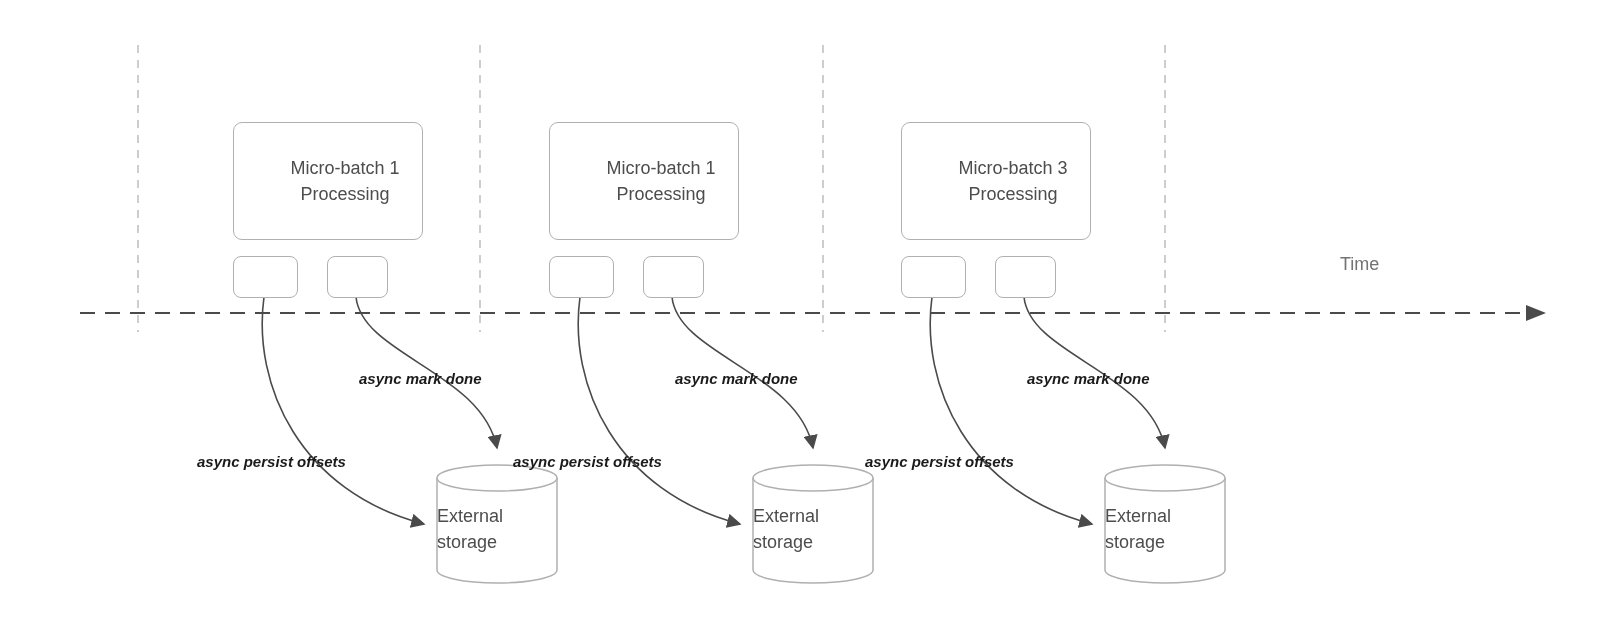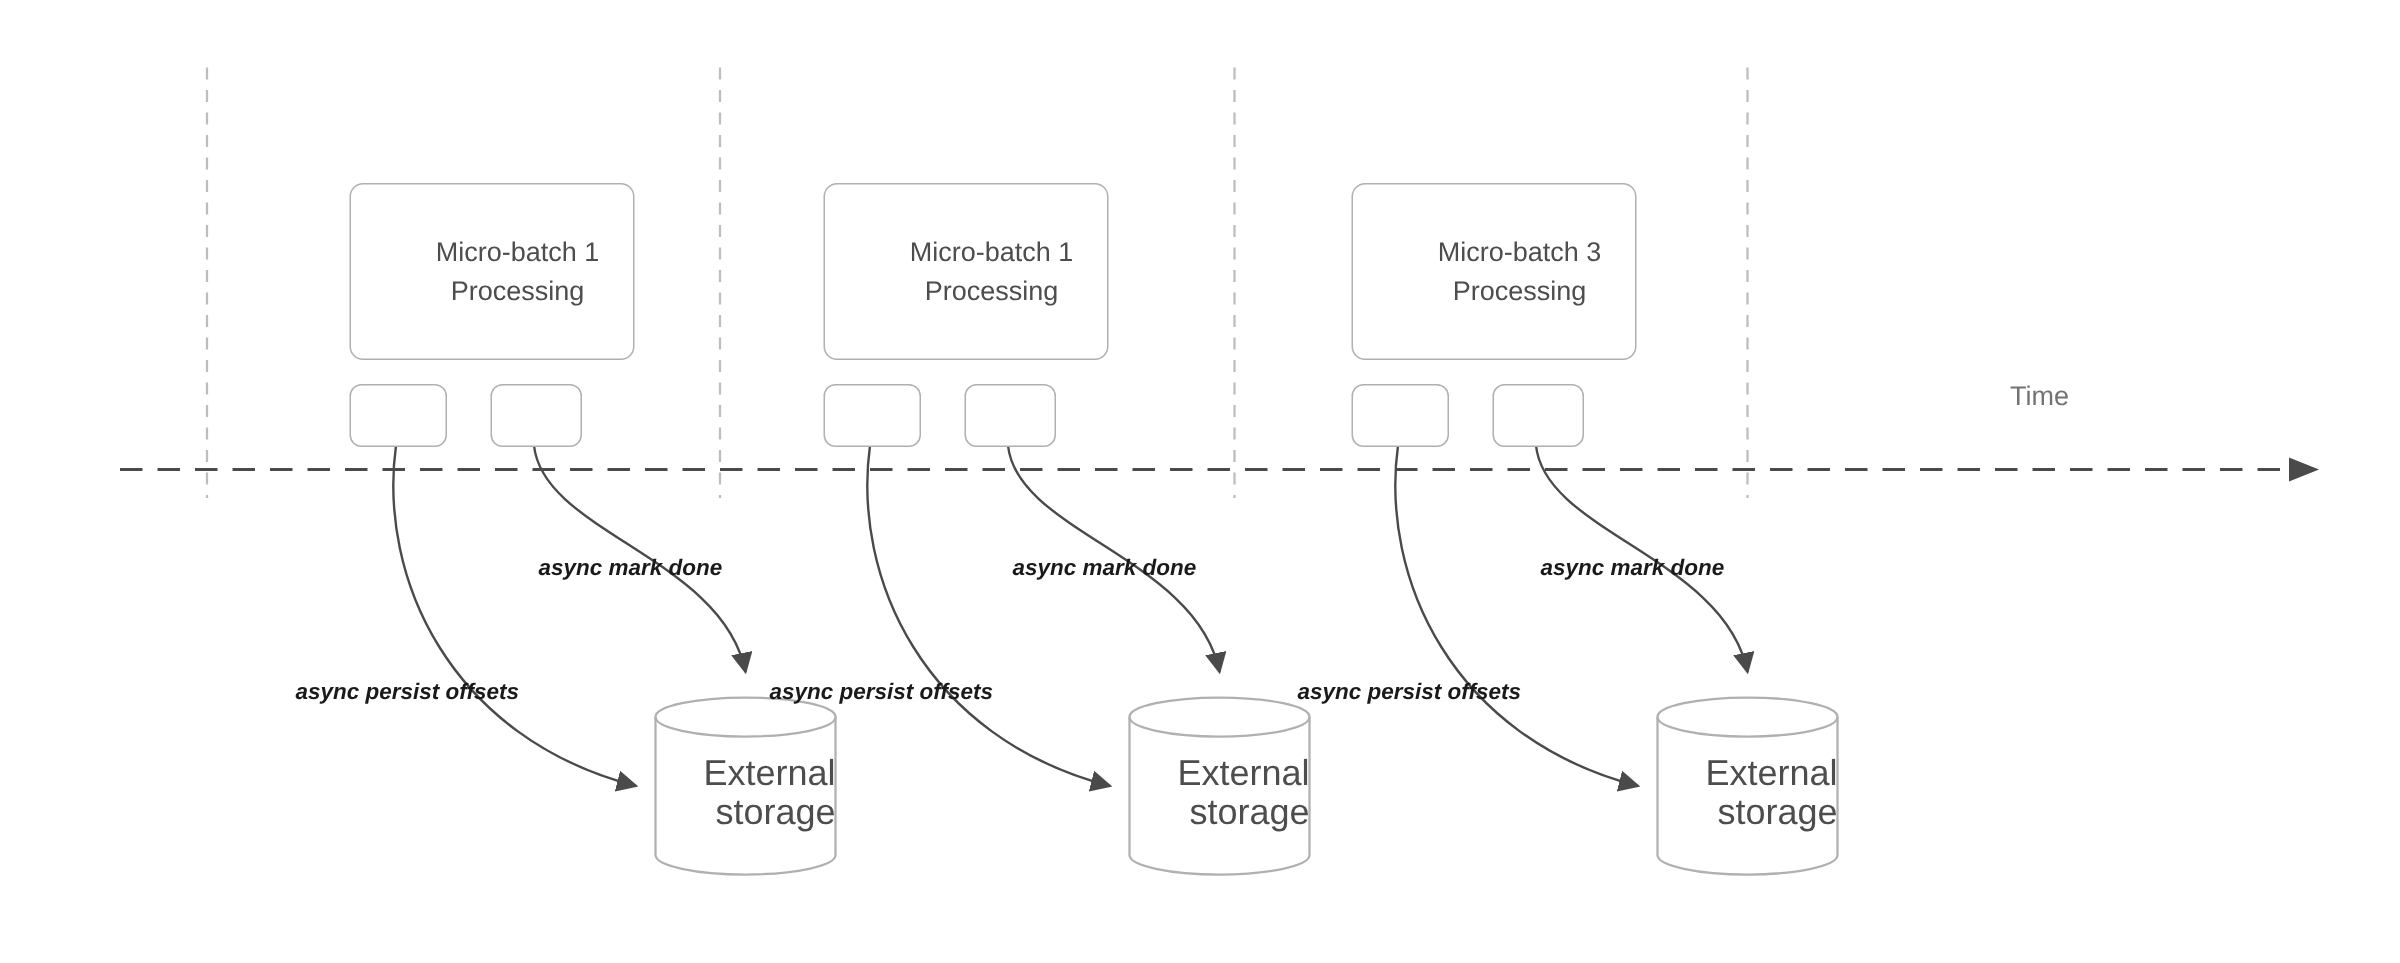--- a/index.html
+++ b/index.html
@@ -13,22 +13,22 @@
   .batch{position:absolute;left:var(--dx);top:0;width:0;height:0;}
   .main-box{position:absolute;left:233px;top:122px;width:154px;height:116px;border:1.5px solid #b0b0b0;
             border-radius:9px;background:#ffffff;display:flex;align-items:center;justify-content:center;
             text-align:center;font-size:18px;line-height:26px;color:#4d4d4d;padding-left:34px;}
   .sbox{position:absolute;top:256px;height:40px;border:1.5px solid #b0b0b0;border-radius:8px;background:#ffffff;}
   .sbox.a{left:233px;width:63px;}
   .sbox.b{left:327px;width:59px;}
   .lbl{position:absolute;font-weight:bold;font-size:15px;color:#1a1a1a;white-space:nowrap;font-style:italic;}
   .lbl.persist{left:197px;top:421px;margin-top:32px;}
   .lbl.markdone{left:359px;top:370px;}
-  .storage-text{position:absolute;left:437px;top:503px;width:120px;text-align:right;
-                font-size:24px;line-height:26px;color:#4d4d4d;}
+  .storage-text{position:absolute;left:437px;top:503px;width:120px;text-align:left;
+                font-size:18px;line-height:26px;color:#4d4d4d;}
   .time-label{position:absolute;left:1340px;top:254px;font-size:18px;color:#737373;}
 </style>
 </head>
 <body>
 
 <div class="canvas">
 
   <svg class="layer" viewBox="0 0 1600 642">
     <defs>
       <marker id="arrowhead" markerWidth="9" markerHeight="9" refX="8" refY="4.5" orient="auto">

